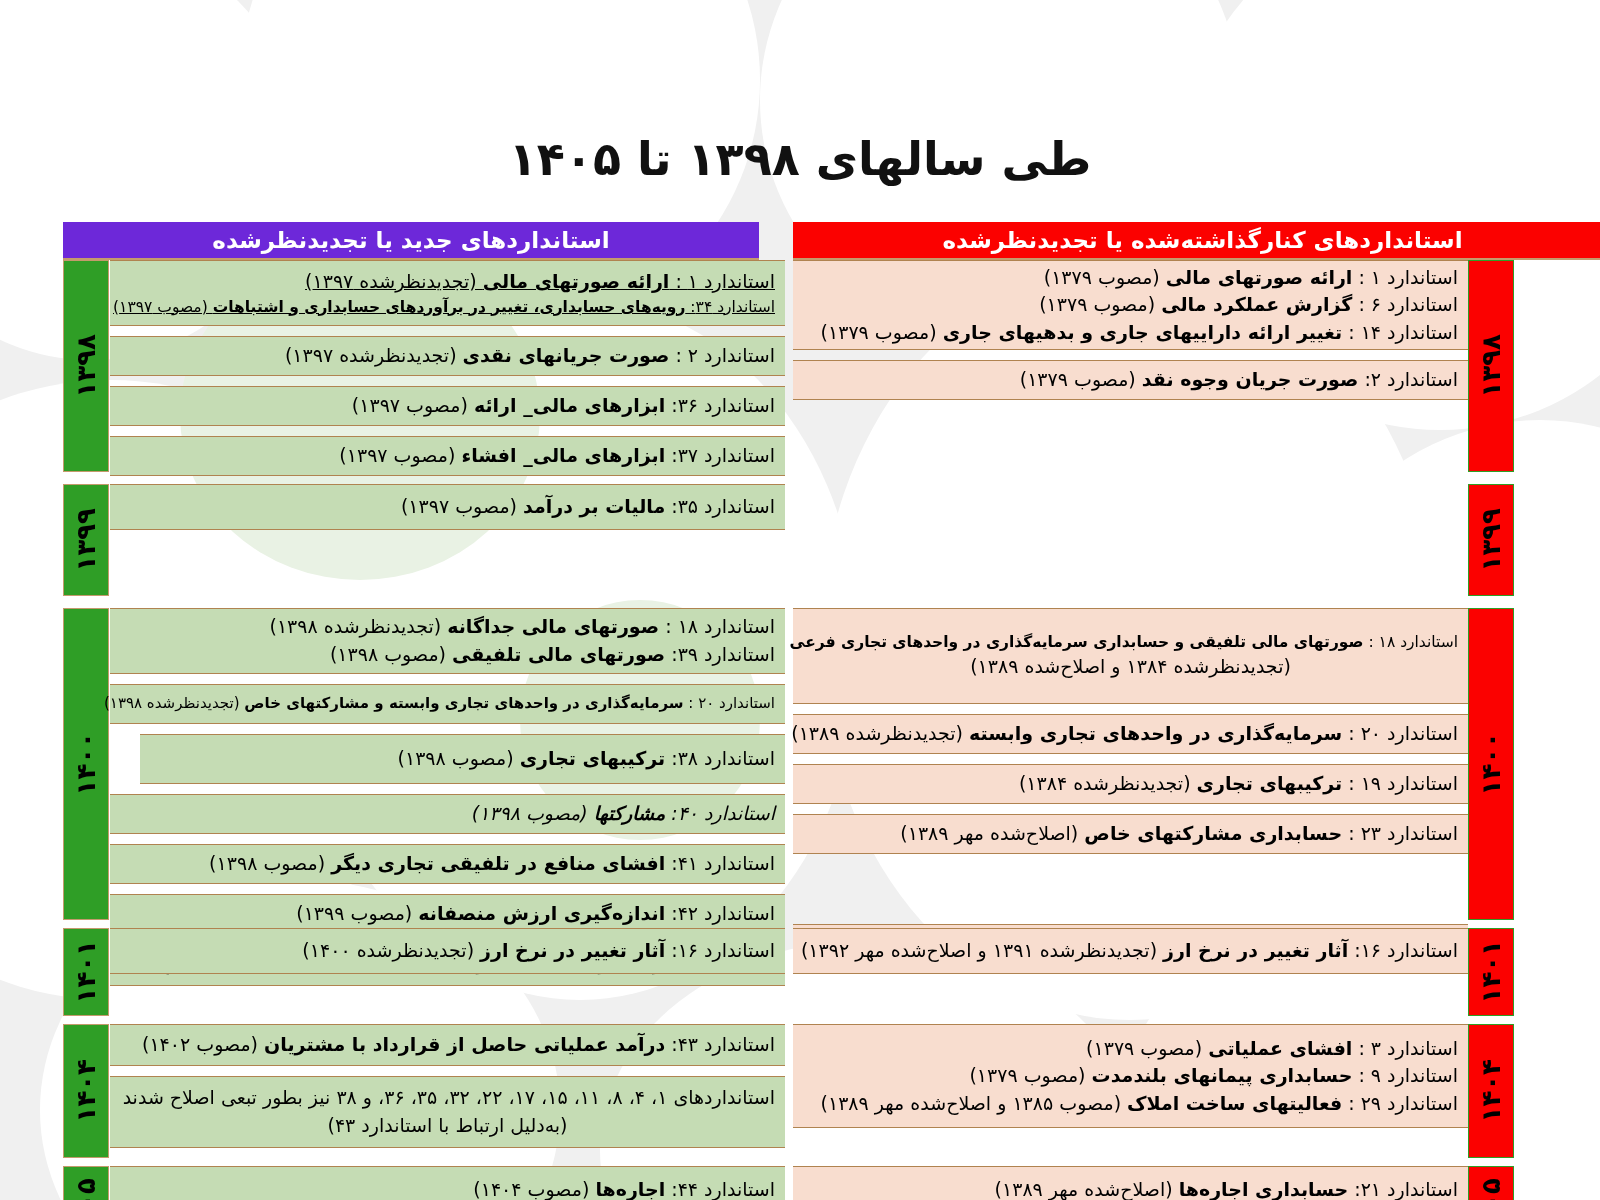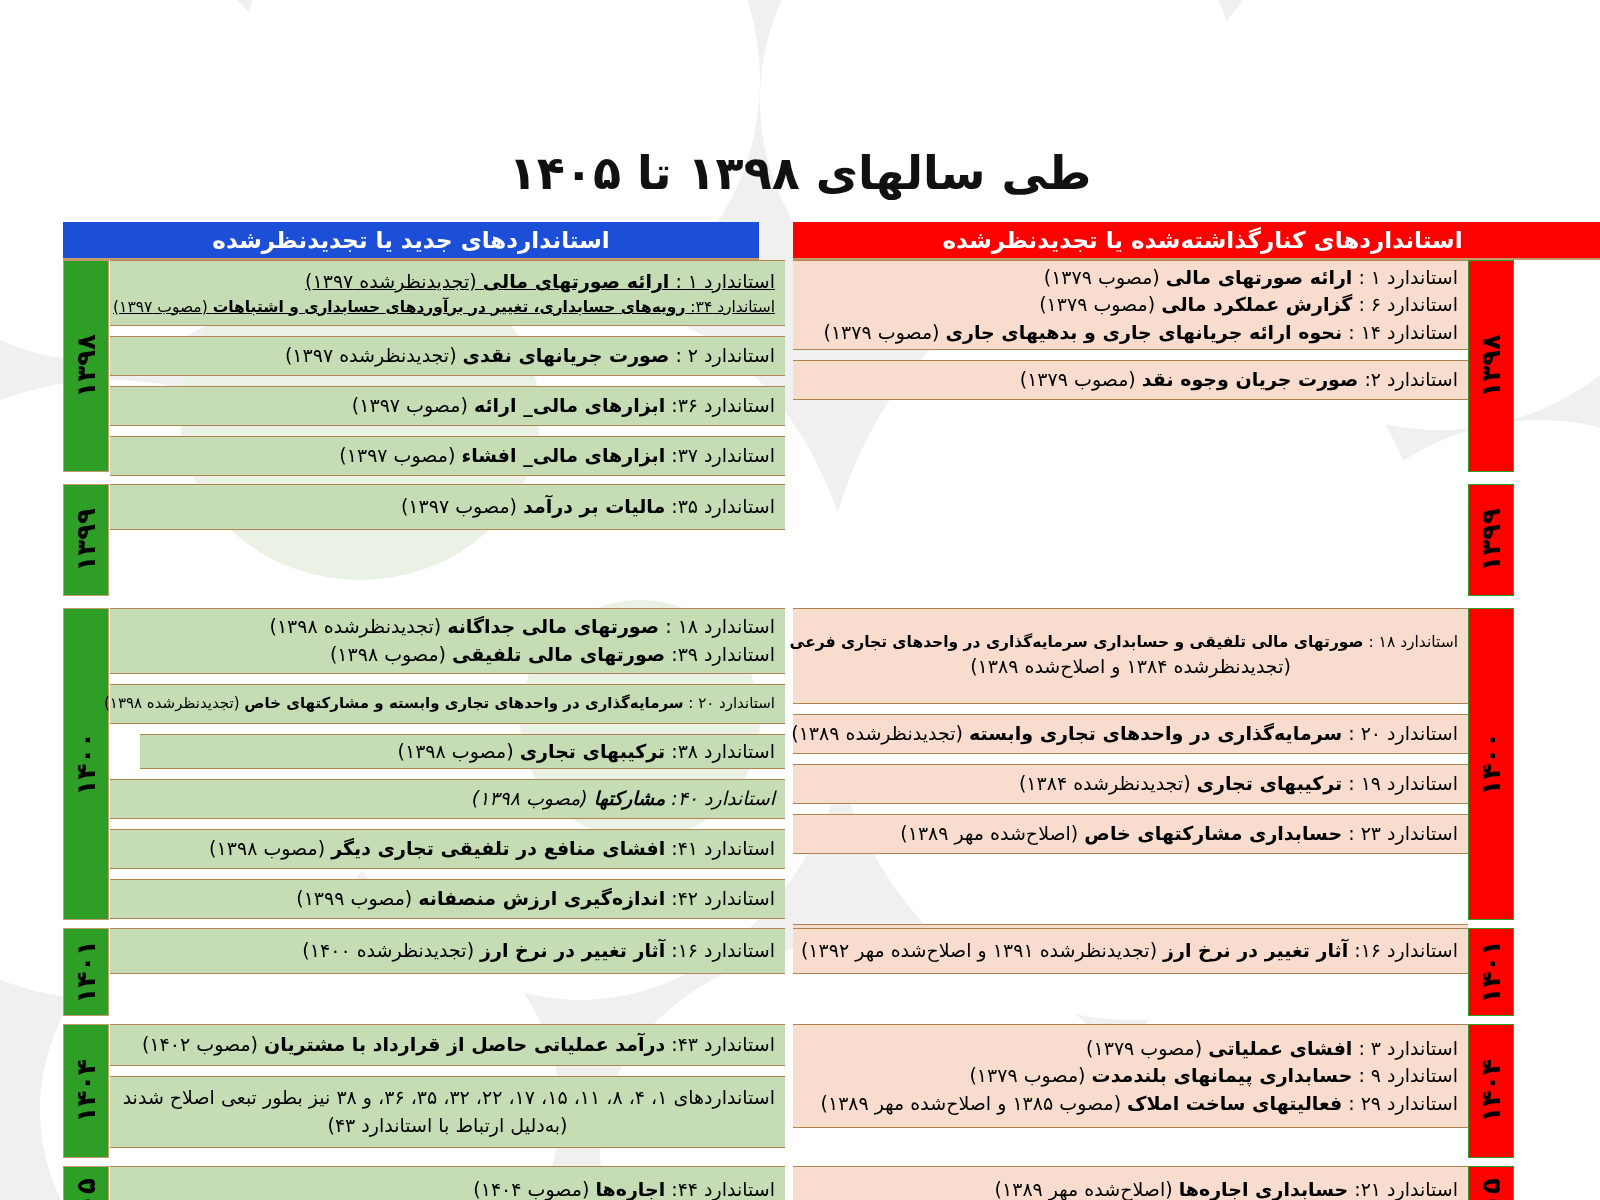--- a/index.html
+++ b/index.html
@@ -63,25 +63,25 @@
     letter-spacing: -1px;
     text-shadow: 3px 3px 0 rgba(0,0,0,0.30);
     white-space: nowrap;
     line-height: 1;
   }
 
   
   #subtitle {
     position: absolute;
     left: 63px;
-    top: 126px;
+    top: 132px;
     width: 1474px;
     height: 74px;
     display: flex;
-    align-items: flex-end;
+    align-items: flex-start;
     justify-content: center;
   }
   #subtitle .s {
     color: #111111;
     font-size: 46px;
     font-weight: bold;
     white-space: nowrap;
   }
 
   
@@ -90,21 +90,21 @@
     top: 222px;
     height: 38px;
     display: flex;
     align-items: center;
     justify-content: center;
     color: #ffffff;
     font-size: 23px;
     font-weight: bold;
     white-space: nowrap;
   }
-  #header-left  { left: 63px;  width: 696px;  background:#1d4ed8; border-bottom:2px solid #c49a6c; }
+  #header-left  { left: 63px;  width: 696px;  background:#6d28d9; border-bottom:2px solid #c49a6c; }
   #header-right { left: 793px; width: 819px;  background:#fb0100; border-bottom:2px solid #c49a6c; }
 
   
   #grid {
     position: absolute;
     left: 0;
     top: 260px;
     width: 1600px;
     height: 940px;
   }
@@ -231,21 +231,21 @@
           </div>
           <div class="spacer"></div>
           <div class="row green" style="height: 40px;">
             <div class="line">استاندارد ۳۷: <b>ابزارهای مالی_ افشاء</b> (مصوب ۱۳۹۷)</div>
           </div>
         </div>
         <div class="stack stack-right">
           <div class="row red" style="height: 90px;">
             <div class="line">استاندارد ۱ :   <b>ارائه صورتهای مالی</b> (مصوب ۱۳۷۹)</div>
             <div class="line">استاندارد ۶ :   <b>گزارش عملکرد مالی</b> (مصوب ۱۳۷۹)</div>
-            <div class="line">استاندارد ۱۴ : <b>نحوه ارائه جریانهای جاری و بدهیهای جاری</b> (مصوب ۱۳۷۹)</div>
+            <div class="line">استاندارد ۱۴ : <b>تغییر ارائه داراییهای جاری و بدهیهای جاری</b> (مصوب ۱۳۷۹)</div>
           </div>
           <div class="spacer"></div>
           <div class="row red" style="height: 40px; padding-left: 40px;">
             <div class="line">استاندارد ۲: <b>صورت جریان وجوه نقد</b> (مصوب ۱۳۷۹)</div>
           </div>
         </div>
       </div>
       <div class="year-block" style="top: 224px; height: 112px;">
         <div class="spine spine-left">
           <span class="ylabel">۱۳۹۹</span>
@@ -270,21 +270,21 @@
         <div class="stack stack-left">
           <div class="row green" style="height: 66px;">
             <div class="line">استاندارد ۱۸ : <b>صورتهای مالی جداگانه</b> (تجدیدنظرشده ۱۳۹۸)</div>
             <div class="line">استاندارد ۳۹: <b>صورتهای مالی تلفیقی</b> (مصوب ۱۳۹۸)</div>
           </div>
           <div class="spacer"></div>
           <div class="row green" style="height: 40px;">
             <div class="line" style="font-size: 15px;">استاندارد ۲۰ : <b>سرمایه‌گذاری در واحدهای تجاری وابسته و مشارکتهای خاص</b> <span class="small">(تجدیدنظرشده ۱۳۹۸)</span></div>
           </div>
           <div class="spacer"></div>
-          <div class="row green" style="height: 35px; margin-left: 30px;">
+          <div class="row green" style="height: 50px; margin-left: 30px;">
             <div class="line">استاندارد ۳۸: <b>ترکیبهای تجاری</b> (مصوب ۱۳۹۸)</div>
           </div>
           <div class="spacer"></div>
           <div class="row green" style="height: 40px; font-style: italic;">
             <div class="line">استاندارد ۴۰: <b>مشارکتها</b> (مصوب ۱۳۹۸)</div>
           </div>
           <div class="spacer"></div>
           <div class="row green" style="height: 40px;">
             <div class="line">استاندارد ۴۱: <b>افشای منافع در تلفیقی تجاری دیگر</b> (مصوب ۱۳۹۸)</div>
           </div>

